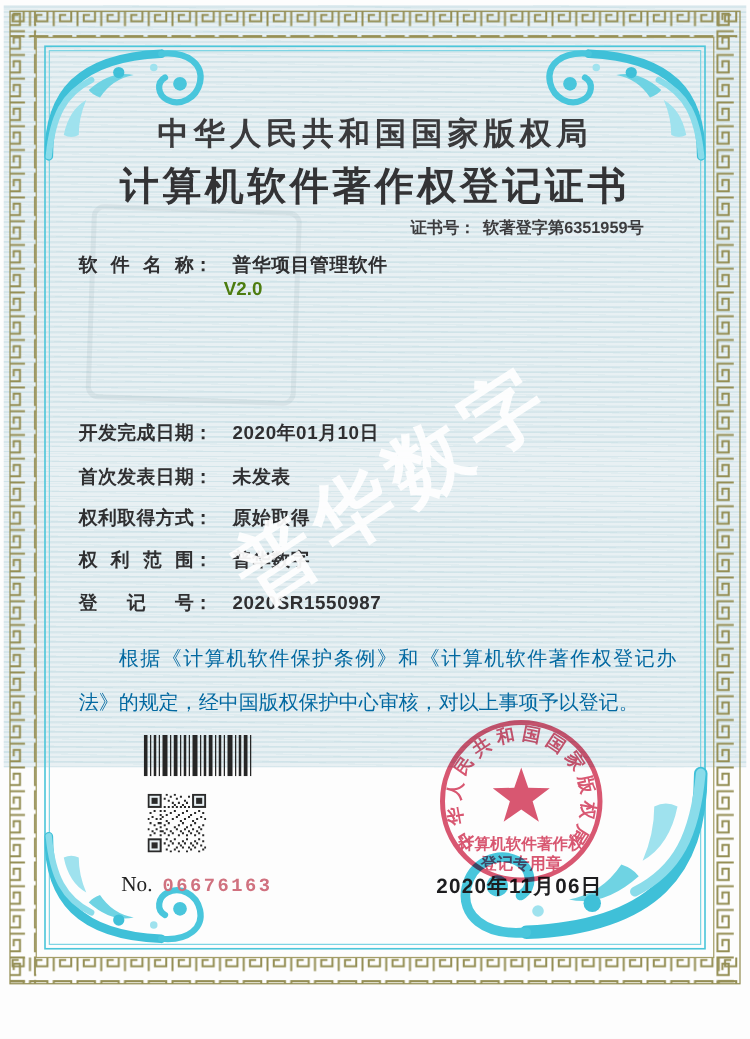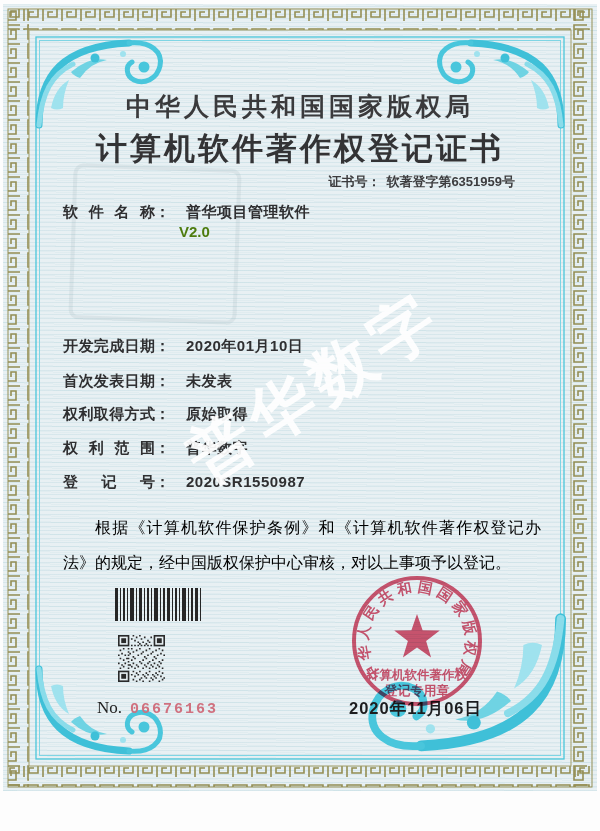--- a/index.html
+++ b/index.html
@@ -1,38 +1,38 @@
 <!DOCTYPE html>
 <html><head>
 <meta charset="utf-8">
 <style>
   html,body{margin:0;padding:0;width:600px;height:831px;background:#fdfdfd;overflow:hidden;
     font-family:"Liberation Sans",sans-serif;}
-  .paper{position:absolute;left:3px;top:4px;width:594px;height:787px;background:#e8f0f3;}
+  .paper{position:absolute;left:3px;top:4px;width:594px;height:610px;background:#e8f0f3;}
   .paper::before{content:"";position:absolute;inset:0;
     background:
       repeating-linear-gradient(0deg, rgba(110,175,190,.14) 0 1px, transparent 1px 4px),
       repeating-linear-gradient(2deg, rgba(130,190,200,.08) 0 1px, transparent 1px 6px);
     pointer-events:none;}
   .frame{position:absolute;left:0;top:0;pointer-events:none;}
   .abs{position:absolute;}
   
   .authority{left:0;right:0;top:86px;text-align:center;font-family:"Liberation Serif",serif;
     font-weight:bold;font-size:25px;letter-spacing:4px;color:#3a3a3c;}
   .cert-title{left:0;right:0;top:124px;text-align:center;font-family:"Liberation Serif",serif;
     font-weight:bold;font-size:31px;letter-spacing:3px;color:#333335;}
   .certno{right:82px;top:169px;font-size:13px;font-weight:bold;color:#3c3c3e;}
   .certno span{margin-left:6px;margin-top:48px;}
   
   .row{left:60px;font-size:15px;color:#2f2f31;font-weight:600;white-space:nowrap;z-index:10;}
   .flabel{display:inline-block;width:92px;text-align:justify;text-align-last:justify;}
   .fval{margin-left:16px;letter-spacing:.5px;}
   .v2{left:176px;font-size:15px;font-weight:600;color:#4d7c0f;z-index:10;}
   
-  .statement{left:60px;width:478px;top:506px;font-size:16px;line-height:35px;color:#000000;
+  .statement{left:60px;width:478px;top:506px;font-size:16px;line-height:35px;color:#0369a1;
     text-indent:2em;text-align:justify;font-weight:500;z-index:10;}
   
   .watermark{left:112px;top:345px;width:400px;height:76px;line-height:76px;text-align:center;
     transform:rotate(-33deg);font-size:64px;font-weight:bold;letter-spacing:8px;color:#fff;
     opacity:.93;z-index:30;pointer-events:none;white-space:nowrap;}
   
   .no-line{left:94px;top:694px;z-index:10;font-family:"Liberation Serif",serif;font-size:17px;color:#222;text-align:center;}
   .no-line .digits{font-family:"Liberation Mono",monospace;font-size:15px;letter-spacing:2px;
     color:#d0717f;margin-left:8px;font-weight:bold;}
   .seal-date{left:346px;top:694px;font-size:16.5px;font-weight:bold;letter-spacing:1px;color:#1d1d1f;z-index:10;}

